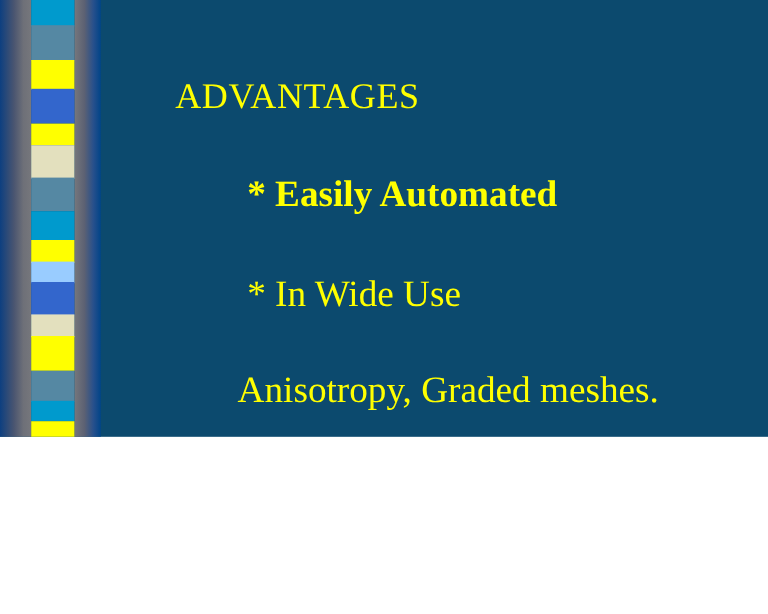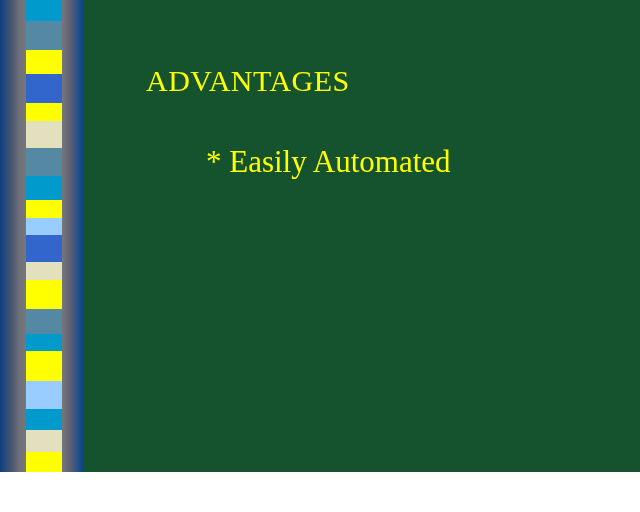--- a/index.html
+++ b/index.html
@@ -9,22 +9,22 @@
   body {
     width: 640px;
     height: 512px;
     overflow: hidden;
     font-family: "Liberation Serif", "DejaVu Serif", serif;
   }
 
   #slide {
     position: relative;
     width: 640px;
-    height: 472px;
-    background: #14532d;
+    height: 364px;
+    background: #0c4a6e;
     overflow: hidden;
   }
 
   
   #strip-assembly {
     position: absolute;
     left: 0;
     top: 0;
     width: 82px;
     height: 512px;
@@ -74,21 +74,21 @@
   }
 
   .bullet {
     position: absolute;
     left: 206px;
     color: #ffff00;
     font-size: 31px;
     line-height: 38px;
     white-space: nowrap;
   }
-  #bullet-1 { top: 143px; }
+  #bullet-1 { top: 143px; font-weight: bold; }
   #bullet-2 { top: 226px; }
   #bullet-3 { top: 306px; }
 
   .bullet .line2 {
     display: block;
     margin-left: -8px;
   }
 </style>
 </head>
 <body>
@@ -121,17 +121,19 @@
         <div class="band" style="top: 451.549px; height: 27.1617px; background: rgb(255, 255, 0);"></div>
         <div class="band" style="top: 478.111px; height: 21.6662px; background: rgb(51, 102, 204);"></div>
         <div class="band" style="top: 499.177px; height: 13.4229px; background: rgb(255, 255, 0);"></div>
       </div>
   </div>
 
   <div id="title">ADVANTAGES</div>
 
   <div class="bullet" id="bullet-1">* Easily Automated</div>
 
+  <div class="bullet" id="bullet-2">* In Wide Use</div>
 
   <div class="bullet" id="bullet-3">
+    <span class="line2">Anisotropy, Graded meshes.</span>
   </div>
 
 </div>
 
 </body></html>

